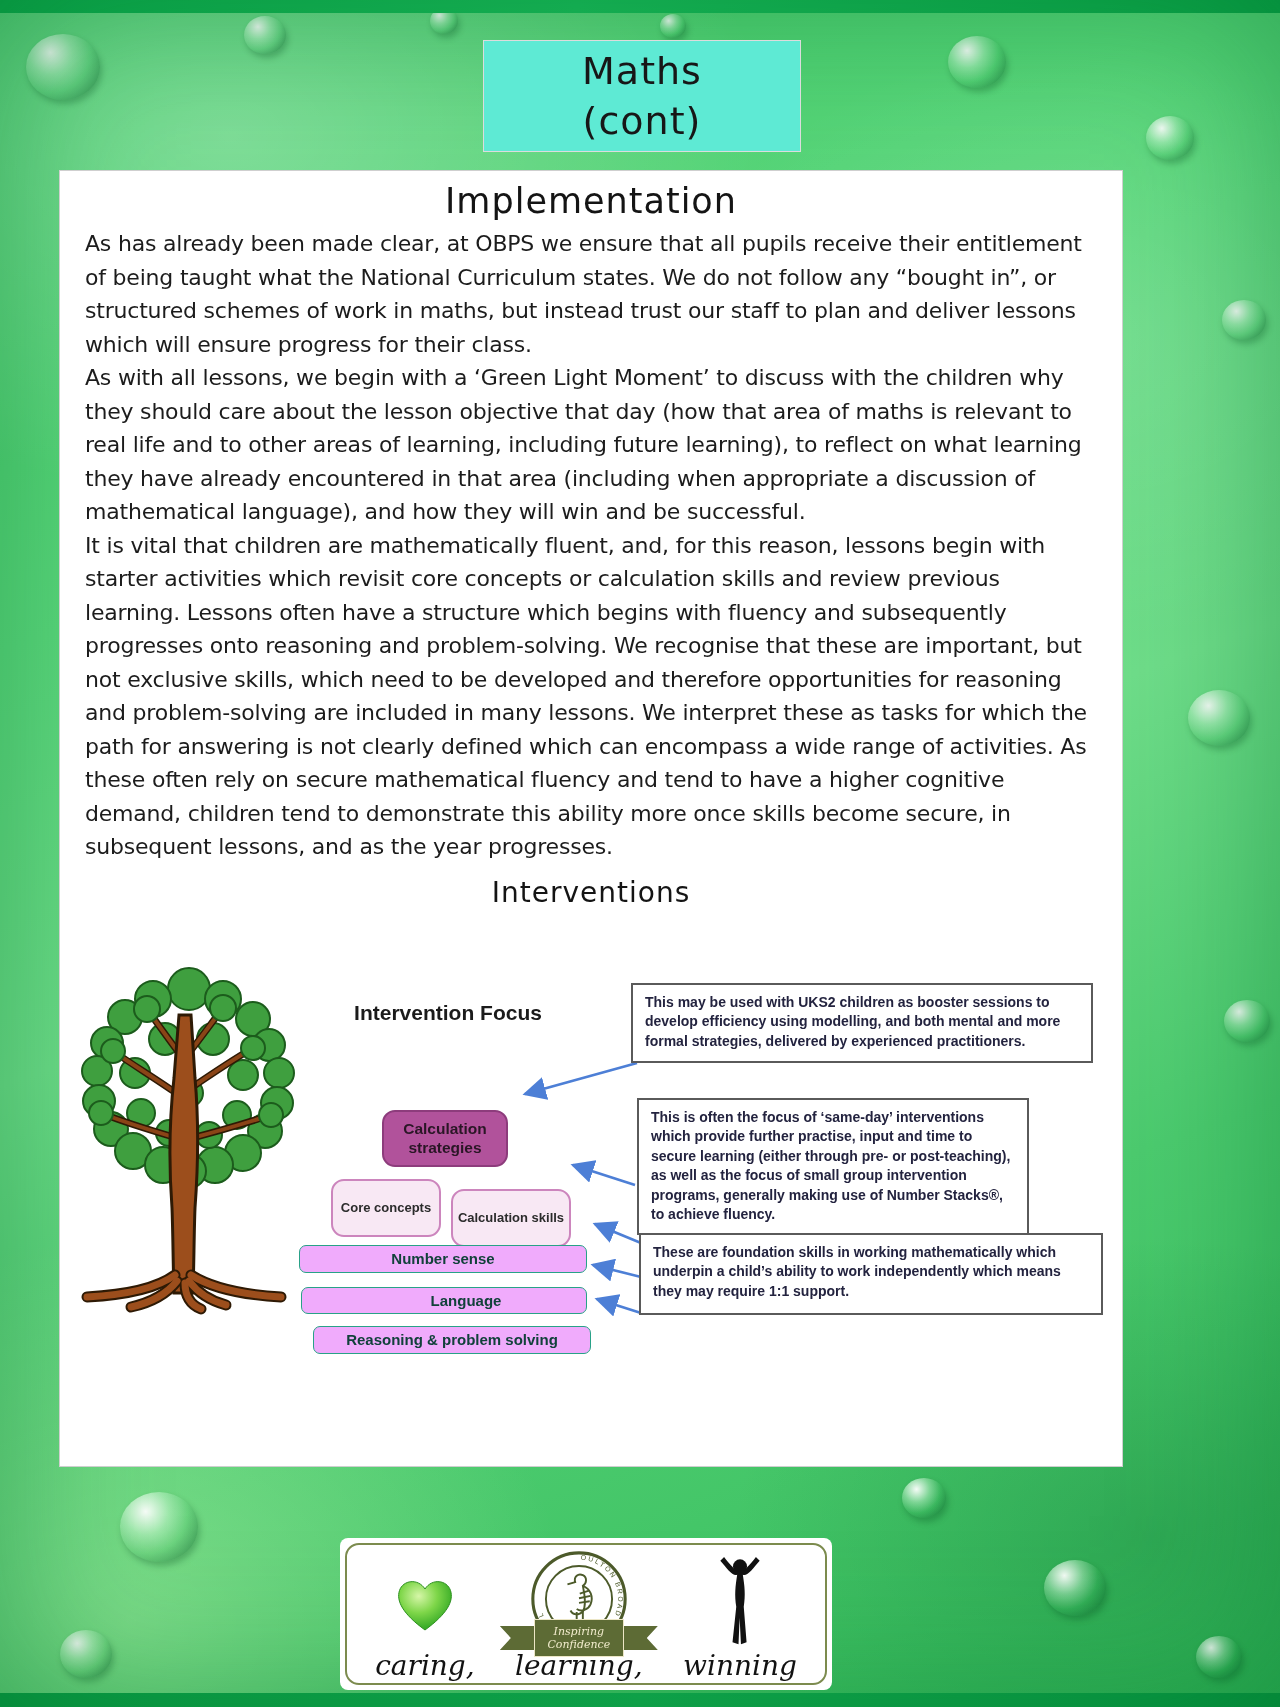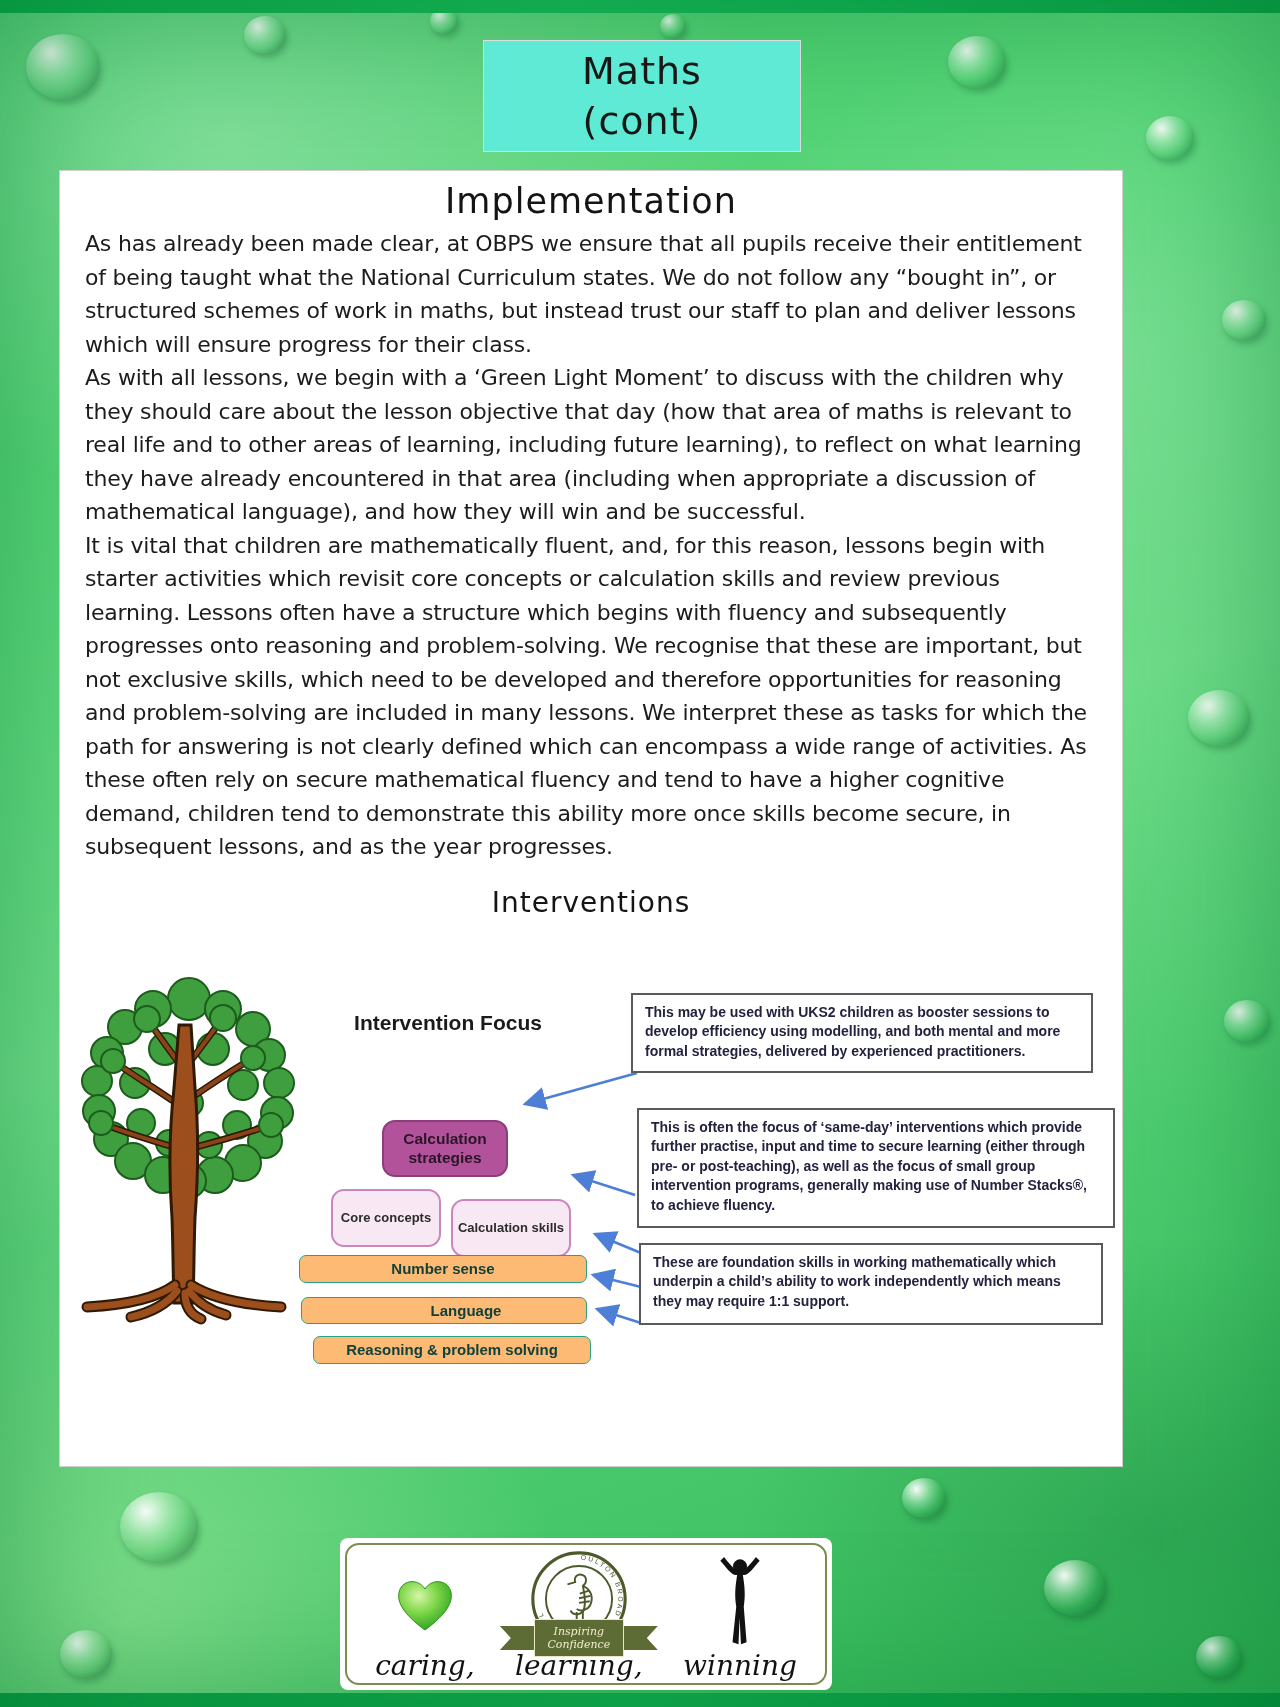--- a/index.html
+++ b/index.html
@@ -47,48 +47,48 @@
   .title-box div{font-size:38px;line-height:50px;color:#171717;letter-spacing:1px;}
 
   
   .content-box{position:absolute;left:59px;top:170px;width:1064px;height:1297px;
       background:#fff;border:1px solid #cfcfcf;box-sizing:border-box;
       padding:8px 25px 0 25px;z-index:3;overflow:hidden;}
   .h-impl{margin:2px 0 6px 0;text-align:center;font-size:35px;font-weight:400;
       color:#141414;letter-spacing:1px;}
   .content-box p{margin:0;font-size:22px;line-height:33.5px;color:#1c1c1c;
       letter-spacing:-0.2px;}
-  .h-interv{margin:22px 0 2px 0;text-align:center;font-size:28px;font-weight:400;
+  .h-interv{margin:12px 0 2px 0;text-align:center;font-size:28px;font-weight:400;
       color:#141414;letter-spacing:1px;}
 
   
   .diagram{position:relative;width:1012px;height:418px;margin-top:4px;}
   .tree{position:absolute;left:-14px;top:40px;width:235px;height:372px;}
   .diag-title{position:absolute;left:238px;top:88px;width:250px;text-align:center;
       font-family:"Liberation Sans",sans-serif;font-weight:700;font-size:21px;color:#1b1b1b;}
   .node{position:absolute;box-sizing:border-box;display:flex;align-items:center;
       justify-content:center;text-align:center;
       font-family:"Liberation Sans",sans-serif;font-weight:600;margin-top:34px;}
   .n-mag{left:297px;top:163px;width:126px;height:57px;background:#b1529b;
       border:2px solid #8d3c7c;border-radius:13px;color:#2a1626;font-size:15.5px;line-height:19px;}
   .n-pink{background:#f8e8f4;border:2px solid #cc85bd;border-radius:13px;
       color:#2b2b2b;font-size:13px;line-height:19px;}
   .n-core{left:246px;top:232px;width:110px;height:58px;}
   .n-skills{left:366px;top:242px;width:120px;height:58px;}
-  .n-teal{background:#fdba74;border:1.5px solid #28a287;border-radius:7px;
+  .n-teal{background:#f0abfc;border:1.5px solid #28a287;border-radius:7px;
       color:#11413a;font-size:15px;}
   .n-sense{left:214px;top:298px;width:288px;height:28px;}
   .n-lang{left:216px;top:340px;width:286px;height:27px;padding-left:44px;}
   .n-reason{left:228px;top:379px;width:278px;height:28px;}
   .arrows{position:absolute;inset:0;pointer-events:none;}
   .note{position:absolute;box-sizing:border-box;background:#fff;border:2px solid #5a5a5a;
       padding:8px 12px;font-family:"Liberation Sans",sans-serif;font-weight:700;
       font-size:14px;line-height:19.5px;color:#23233f;}
   .note1{left:546px;top:70px;width:462px;min-height:80px;}
-  .note2{left:552px;top:185px;width:478px;min-height:120px;}
+  .note2{left:552px;top:185px;width:392px;min-height:120px;}
   .note3{left:554px;top:320px;width:464px;min-height:82px;}
 
   
   .footer-bar{position:absolute;left:340px;top:1538px;width:492px;height:152px;
       background:#fff;border-radius:8px;z-index:3;}
   .footer-frame{position:absolute;inset:5px;border:2px solid #7c8b4e;border-radius:14px;
       display:flex;justify-content:space-evenly;align-items:flex-end;padding:0 4px;box-sizing:border-box;}
   .fcol{display:flex;flex-direction:column;align-items:center;justify-content:flex-end;height:134px;}
   .motto{font-family:"DejaVu Serif",serif;font-style:italic;font-size:28px;color:#121212;
       line-height:34px;}

